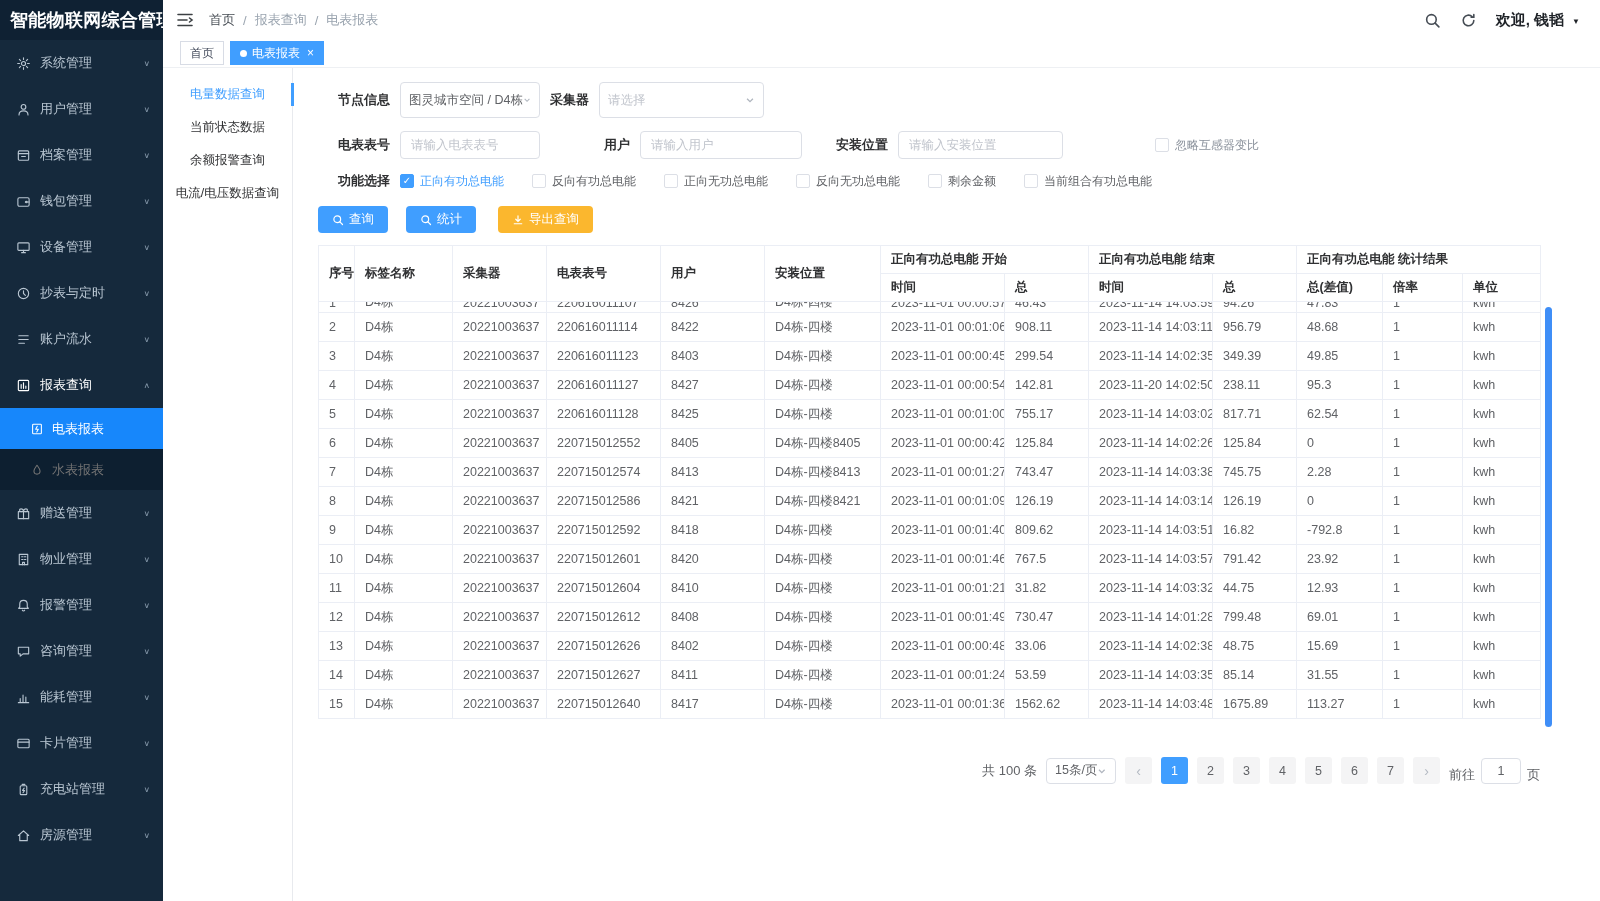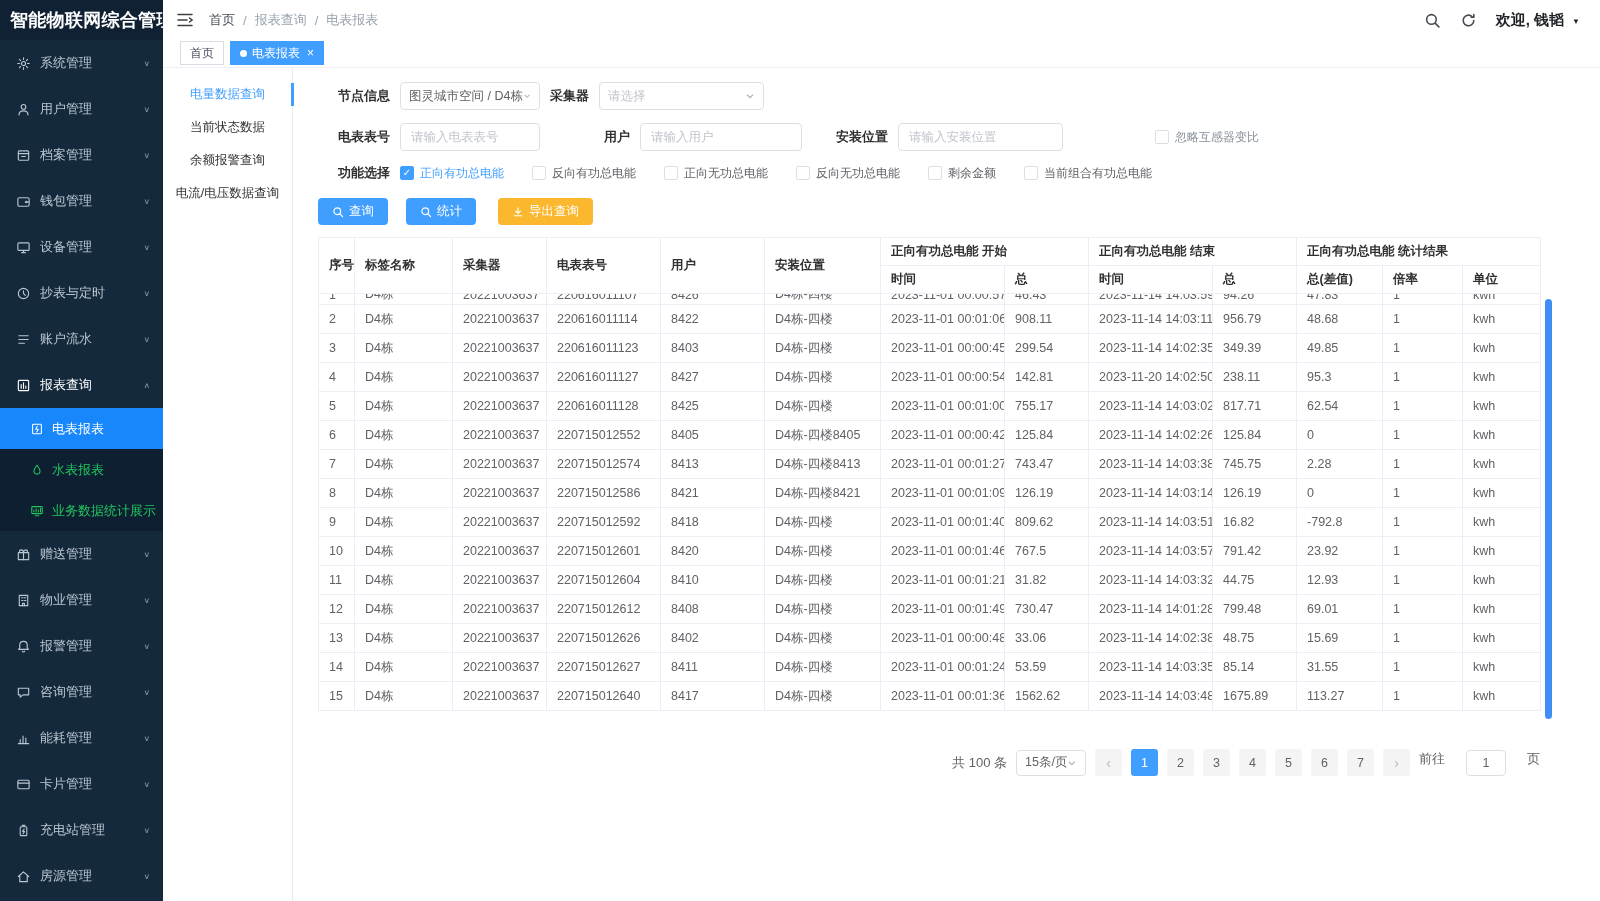--- a/index.html
+++ b/index.html
@@ -8,21 +8,21 @@
 
   
   .sidebar{position:absolute;left:0;top:0;width:163px;height:901px;background:#15293c;overflow:hidden}
   .logo{height:40px;line-height:40px;background:#0f2133;color:#fff;font-size:18px;font-weight:bold;padding-left:10px;white-space:nowrap;letter-spacing:.3px}
   .menu-item{height:46px;display:flex;align-items:center;padding:0 13px 0 16px;color:#b9c6d2;font-size:13px;cursor:pointer;white-space:nowrap}
   .menu-item .ic{width:15px;height:15px;margin-right:9px;flex:none;stroke:currentColor;fill:none;stroke-width:1.2;stroke-linecap:round;stroke-linejoin:round}
   .menu-item .mi-label{flex:1;overflow:hidden}
   .menu-item .chev{font-size:9px;color:#8295a7;transform:scaleY(.85)}
   .menu-item.expanded{color:#fff}
   .submenu{background:#0d1f30}
-  .submenu-item{height:41px;display:flex;align-items:center;padding-left:30px;color:#22c55e;font-size:13px;cursor:pointer;white-space:nowrap}
+  .submenu-item{height:41px;display:flex;align-items:center;padding-left:30px;color:#737373;font-size:13px;cursor:pointer;white-space:nowrap}
   .submenu-item .ic{width:14px;height:14px;margin-right:8px;flex:none;stroke:currentColor;fill:none;stroke-width:1.2;stroke-linecap:round;stroke-linejoin:round}
   .submenu-item.active{background:#1787fb;color:#fff}
 
   
   .main{position:absolute;left:163px;top:0;width:1437px;height:901px;background:#fff}
   .topbar{height:40px;display:flex;align-items:center;padding:0 20px 0 13px}
   .hamburger{width:18px;height:18px;stroke:#3c4043;stroke-width:1.6;fill:none;stroke-linecap:round;cursor:pointer;margin-right:15px;flex:none}
   .breadcrumb{font-size:13px;color:#9aa4af;display:flex;gap:8px;align-items:center}
   .breadcrumb .bc-first{color:#484e55}
   .topbar-right{margin-left:auto;display:flex;align-items:center;gap:19px}
@@ -40,21 +40,21 @@
   .subnav{width:130px;padding-top:10px;border-right:1px solid #e8eaee;flex:none}
   .subnav-item{height:33px;line-height:33px;text-align:center;font-size:12.5px;color:#303133;cursor:pointer;position:relative;white-space:nowrap}
   .subnav-item.active{color:#409eff}
   .subnav-item.active::after{content:"";position:absolute;right:-2px;top:5px;bottom:5px;width:3px;background:#409eff}
 
   .workspace{flex:1;padding:14px 0 0 25px;position:relative}
 
   
   .frow{display:flex;align-items:center;margin-bottom:13px;padding-left:20px}
   .flabel{font-size:13px;font-weight:bold;color:#303133;margin-right:10px;white-space:nowrap}
-  .select,.dfield{height:28px;border:1px solid #dcdfe6;border-radius:4px;background:#fff;display:flex;align-items:center;padding:0 8px;font-size:12.5px;color:#606266;cursor:pointer;white-space:nowrap}
+  .select,.dfield{height:36px;border:1px solid #dcdfe6;border-radius:4px;background:#fff;display:flex;align-items:center;padding:0 8px;font-size:12.5px;color:#606266;cursor:pointer;white-space:nowrap}
   .select .caret{margin-left:auto;width:10px;height:10px;stroke:#b0b6bf;fill:none;stroke-width:1.6}
   .placeholder{color:#c0c4cc}
   .dfield .ic{width:13px;height:13px;stroke:#c0c4cc;fill:none;stroke-width:1.2;margin-right:6px;flex:none}
   input.raw{height:28px;border:1px solid #dcdfe6;border-radius:4px;padding:0 10px;font-size:12.5px;color:#606266;outline:none;font-family:inherit;background:#fff}
   input.raw::placeholder{color:#c0c4cc}
   .green-box{border:2px solid #27a946;display:flex;align-items:center;padding:7px 12px;margin:0 14px 0 30px;gap:10px}
   .cbwrap{display:flex;align-items:center;gap:6px;cursor:pointer;font-size:12px;color:#606266;white-space:nowrap}
   .cbox{width:14px;height:14px;border:1px solid #dcdfe6;border-radius:2px;background:#fff;flex:none;display:flex;align-items:center;justify-content:center}
   .cbwrap.checked .cbox{background:#409eff;border-color:#409eff}
   .cbwrap.checked .cbox::after{content:"✓";color:#fff;font-size:10px;line-height:1}
@@ -77,21 +77,21 @@
   tr.clipped td{height:11px;padding:0 10px}
   tr.clipped td span{display:block;margin-top:-9px}
   .vbar{position:absolute;left:1227px;top:62px;height:420px;width:7px;background:#3f8ef7;border-radius:4px;cursor:pointer}
 
   
   .pager{display:flex;align-items:center;justify-content:flex-end;gap:9px;margin:38px 18px 0 0;font-size:13px;color:#606266;width:1222px}
   .psize{width:70px;height:26px}
   .pbtn{min-width:27px;height:27px;border-radius:3px;background:#f4f4f5;color:#606266;display:flex;align-items:center;justify-content:center;font-size:12.5px;cursor:pointer;padding:0 4px}
   .pbtn.active{background:#409eff;color:#fff}
   .pbtn.nav{background:#f4f4f5;color:#b3b9c2;font-size:14px}
-  .goto{display:flex;align-items:flex-start;gap:21px}
+  .goto{display:flex;align-items:flex-end;gap:6px}
   .goto input{width:40px;height:26px;border:1px solid #dcdfe6;border-radius:4px;text-align:center;font-size:12.5px;color:#606266;outline:none;font-family:inherit}
 </style>
 </head>
 <body>
 
 <aside class="sidebar">
   <div class="logo">智能物联网综合管理平台</div>
   <nav id="side-menu">
       <div class="menu-item">
         <svg class="ic" viewBox="0 0 16 16">
@@ -163,27 +163,20 @@
             <rect x="3" y="2.5" width="10" height="11" rx="1"></rect>
             <path d="M8.3 4.8L6.5 8.2h3L7.7 11.5"></path>
           </svg>
           <span>电表报表</span>
         </div>
         <div class="submenu-item">
           <svg class="ic" viewBox="0 0 16 16">
             <path d="M8 2.5C6.2 5 4.5 7 4.5 9.2a3.5 3.5 0 0 0 7 0C11.5 7 9.8 5 8 2.5z"></path>
           </svg>
           <span>水表报表</span>
-        </div>
-        <div class="submenu-item">
-          <svg class="ic" viewBox="0 0 16 16">
-            <rect x="2" y="3" width="12" height="8" rx="1"></rect>
-            <path d="M4.5 9V7M7 9V5.5M9.5 9V6.5M12 9V5M6 13.5h4"></path>
-          </svg>
-          <span>业务数据统计展示</span>
         </div>
       </div>
       <div class="menu-item">
         <svg class="ic" viewBox="0 0 16 16">
           <rect x="2.5" y="6" width="11" height="7.5"></rect>
           <path d="M8 6v7.5M5.5 6c-2 0-2.5-3 0-3s2.5 3 2.5 3M10.5 6c2 0 2.5-3 0-3S8 6 8 6"></path>
         </svg>
         <span class="mi-label">赠送管理</span>
         <span class="chev">∨</span>
       </div>

